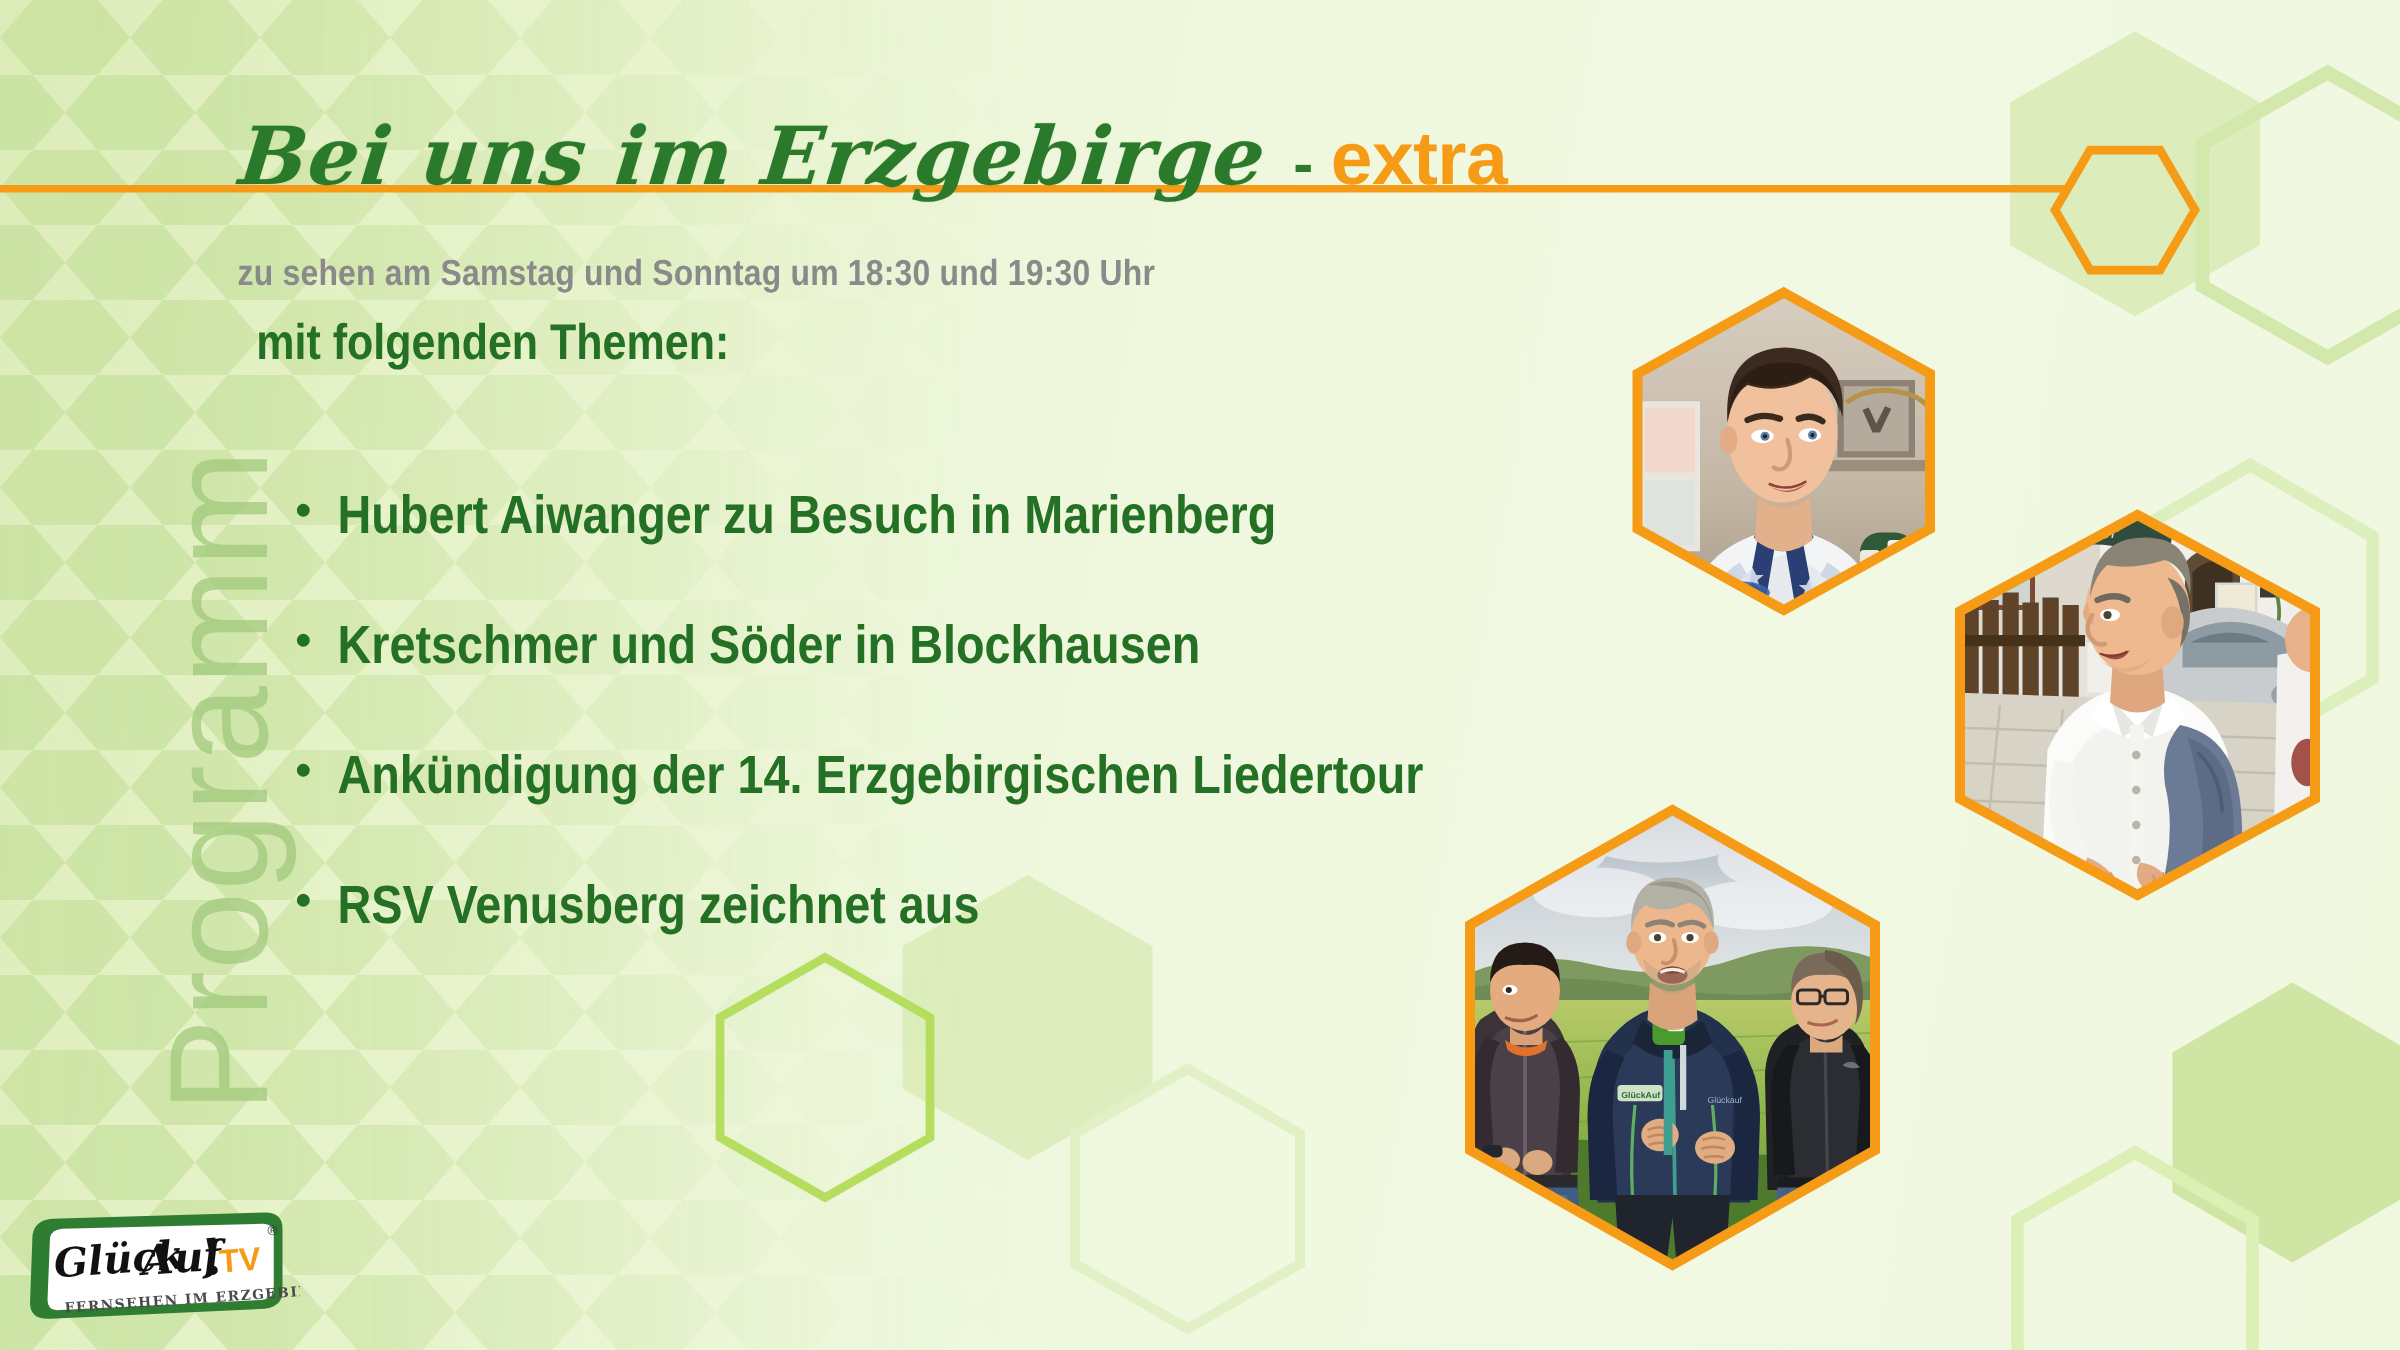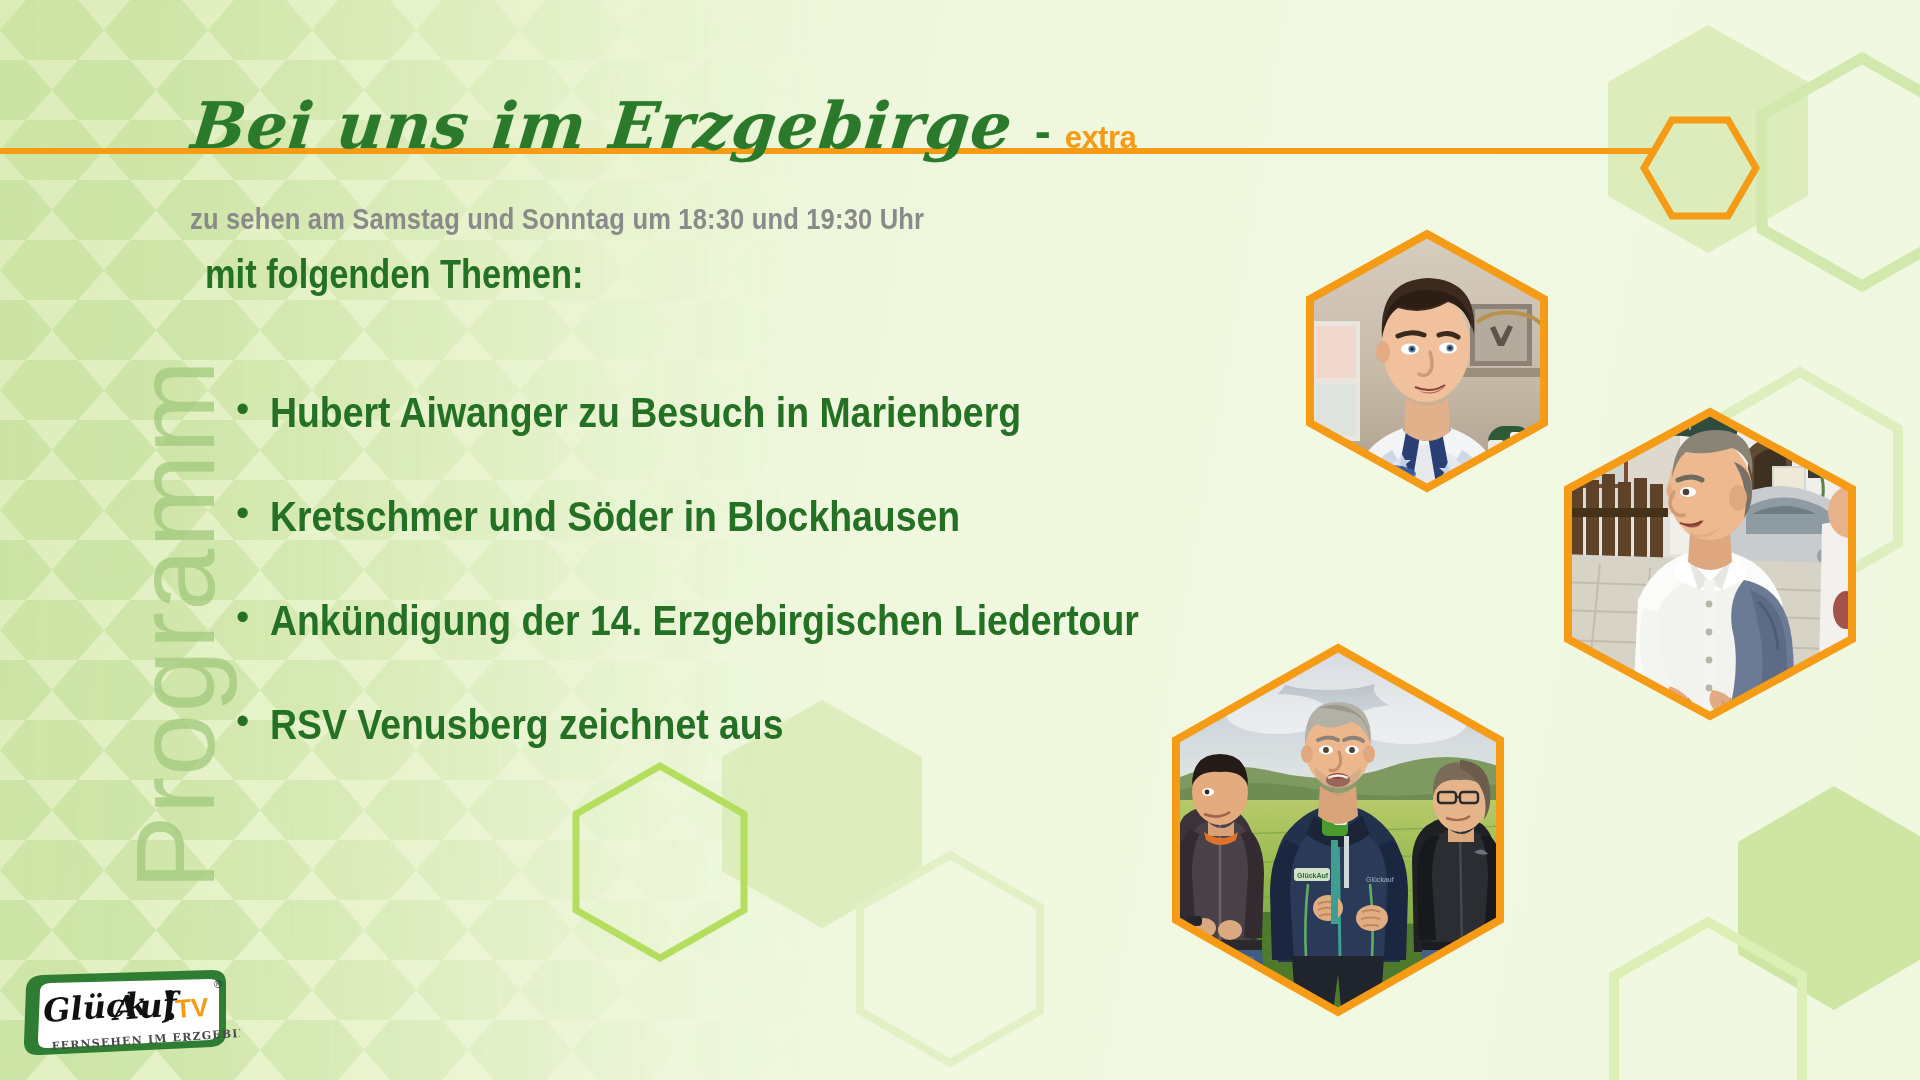--- a/index.html
+++ b/index.html
@@ -50,21 +50,21 @@
     transform:skewX(-6deg);
     text-shadow:0 0 1px rgba(43,122,43,.4);
   }
   .title-dash {
     font-family:"Liberation Sans", sans-serif;
     font-weight:700; font-size:48px; color:#2b7a2b;
     margin:0 14px 0 22px;
   }
   .title-extra {
     font-family:"Liberation Sans", sans-serif;
-    font-weight:700; font-size:31px; color:#f59b16;
+    font-weight:700; font-size:60px; color:#f59b16;
     letter-spacing:-.5px;
   }
 
   
   .subtitle {
     position:absolute; left:190px; top:203px;
     font-family:"Liberation Sans", sans-serif;
     font-weight:700; font-size:29px;
     color:#8a8a8a;
     transform:scaleX(.88); transform-origin:left center;

